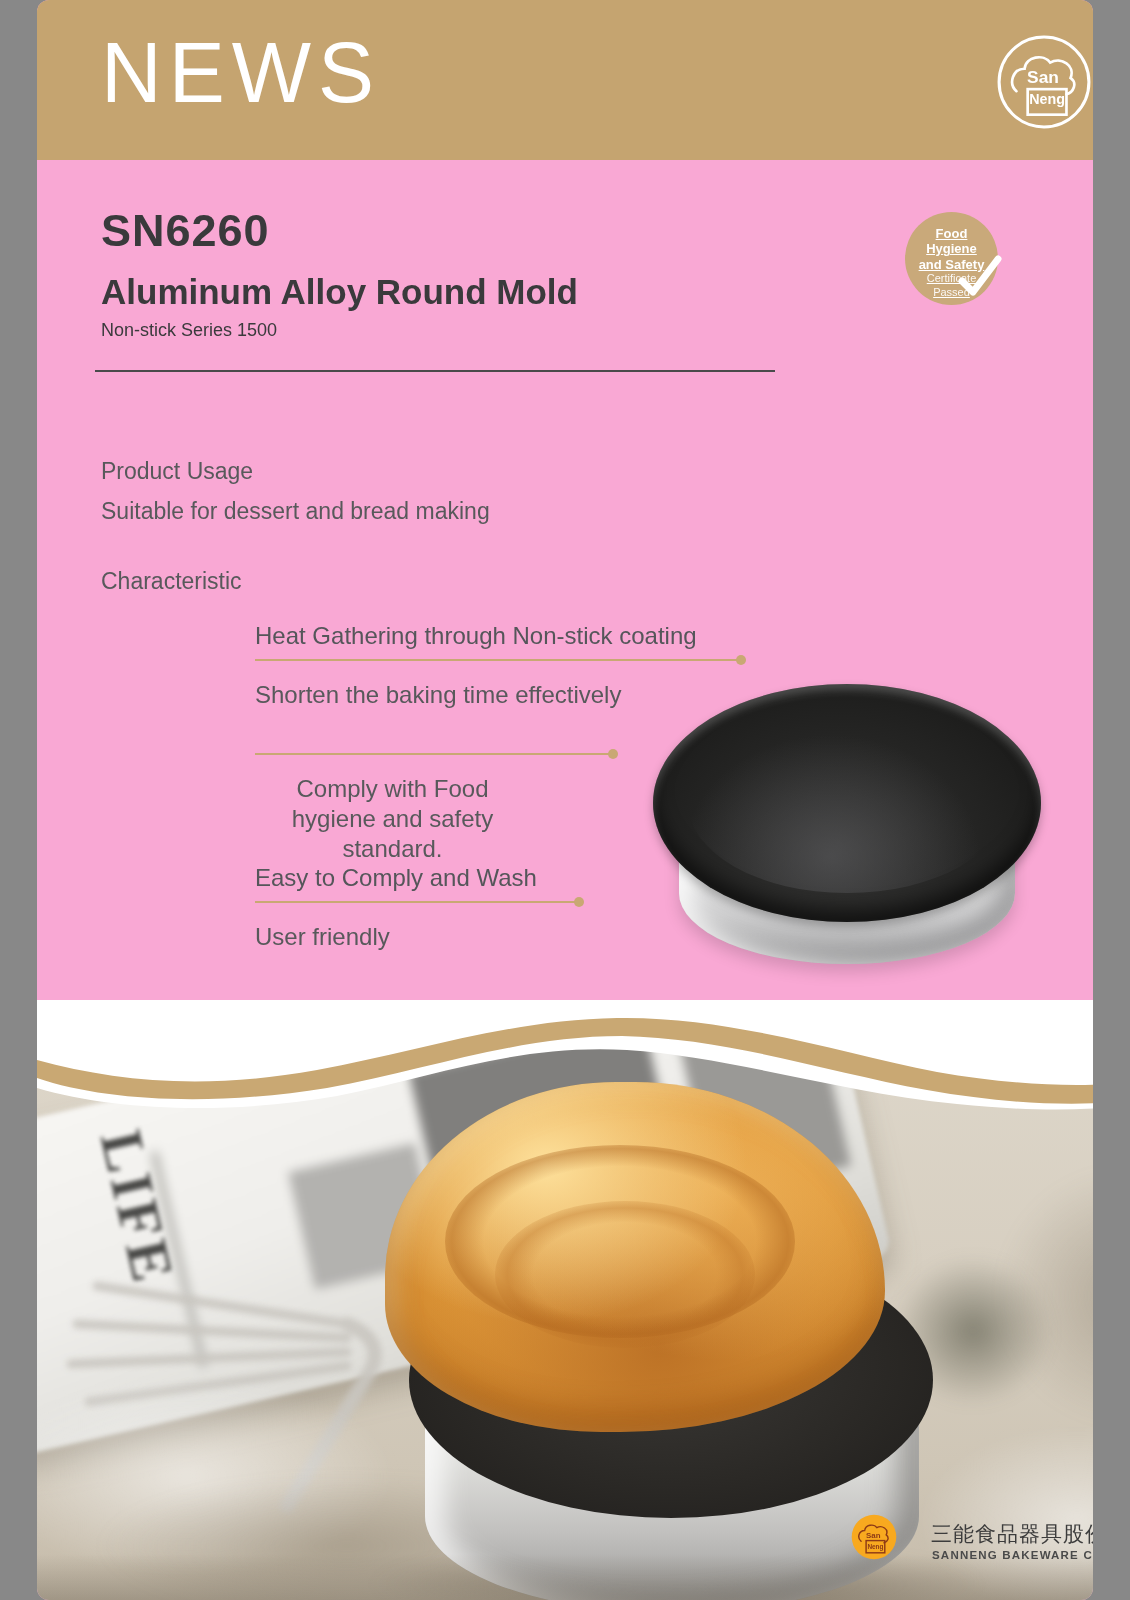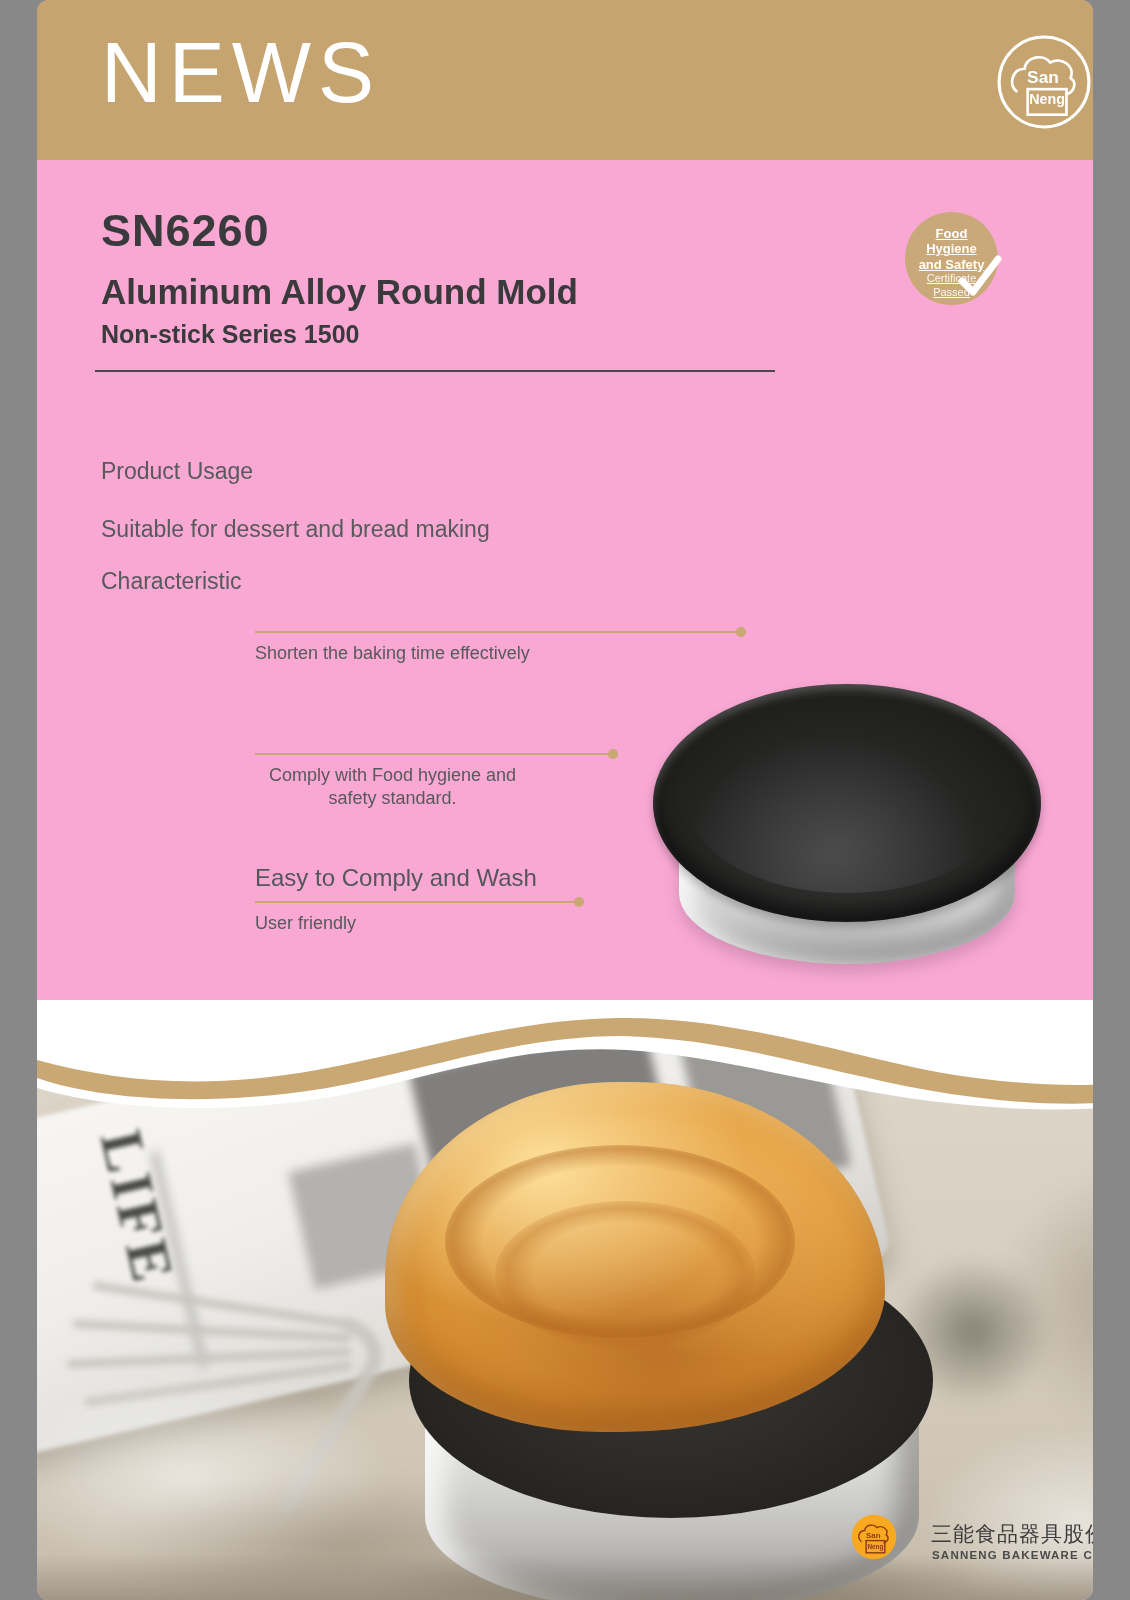--- a/index.html
+++ b/index.html
@@ -13,44 +13,44 @@
   .header{position:absolute;left:0;top:0;width:1130px;height:160px;background:#c5a470;}
   .news-title{
     position:absolute;left:64px;top:30px;
     font-size:84px;font-weight:200;color:#ffffff;letter-spacing:7px;
     transform:scaleY(1.02);line-height:1;
   }
   .header-logo{position:absolute;left:958px;top:33px;width:98px;height:98px;}
   
   .product-code{position:absolute;left:64px;top:205px;font-size:45px;font-weight:bold;color:#3a3a3c;letter-spacing:1px;}
   .product-name{position:absolute;left:64px;top:272px;font-size:35px;font-weight:bold;color:#3a3a3c;}
-  .product-series{position:absolute;left:64px;top:320px;font-size:25px;font-weight:bold;color:#3a3a3c;}
+  .product-series{position:absolute;left:64px;top:320px;font-size:18px;font-weight:normal;color:#3a3a3c;}
   .divider{position:absolute;left:58px;top:370px;width:680px;height:2px;background:#4a4a4b;}
   .specs{position:absolute;left:64px;top:386px;font-size:22px;color:#58595b;}
   .spec-material{position:absolute;left:368px;top:0px;white-space:nowrap;}
   .spec-dim{white-space:nowrap;}
   
   .badge{position:absolute;border-radius:50%;background:#c9a97a;color:#fff;text-align:center;}
   .badge-food{left:868px;top:212px;width:93px;height:93px;padding-top:0;text-decoration:underline;}
   .badge-food .b-bold{font-size:13px;font-weight:bold;line-height:1.18;}
   .badge-food .b-light{font-size:11px;font-weight:normal;line-height:1.25;color:rgba(255,255,255,.92);}
   .badge-food .b-inner{padding-top:14px;}
   .badge-check{position:absolute;right:-4px;bottom:6px;width:46px;height:46px;}
   .badge-wash{left:982px;top:216px;width:86px;height:86px;}
   .badge-wash .b-bold{font-size:13.5px;font-weight:bold;line-height:1.2;}
   .drop-icon{display:block;margin:10px auto 2px auto;width:30px;height:36px;}
   
   .usage-heading{position:absolute;left:64px;top:458px;font-size:23px;color:#58595b;}
-  .usage-text{position:absolute;left:64px;top:516px;font-size:23px;color:#58595b;text-align:right;}
+  .usage-text{position:absolute;left:64px;top:498px;font-size:23px;color:#58595b;text-align:right;}
   .char-heading{position:absolute;left:64px;top:568px;font-size:23px;color:#58595b;}
   .feature{position:absolute;left:218px;}
   .feature-title{font-size:24px;color:#55565a;white-space:nowrap;}
   .feature-line{position:relative;height:2px;background:#c9a873;margin-top:9px;}
   .feature-line::after{content:'';position:absolute;right:-5px;top:-4px;width:10px;height:10px;border-radius:50%;background:#c9a873;}
-  .feature-desc{margin-top:9px;font-size:18px;color:#58595b;line-height:1.25;}
+  .feature-desc{margin-top:19px;font-size:24px;color:#58595b;line-height:1.25;}
   .f1{top:622px;} .f1 .feature-line{width:486px;}
   .f2{top:744px;} .f2 .feature-line{width:358px;} .f2 .feature-desc{max-width:275px;text-align:center;}
   .f3{top:864px;} .f3 .feature-line{width:324px;}
   
   .pan{position:absolute;left:616px;top:684px;width:388px;height:286px;}
   .pan-body{
     position:absolute;left:26px;top:128px;width:336px;height:152px;
     border-radius:26px 26px 170px 170px / 20px 20px 72px 72px;
     background:linear-gradient(180deg,#fbfbfb,#ececec 32%,#cdcdce 68%,#a3a3a4);
     box-shadow:inset 14px 0 20px rgba(255,255,255,.8), inset -16px -8px 22px rgba(110,110,112,.5), 0 8px 16px rgba(0,0,0,.15);
@@ -155,20 +155,21 @@
     </svg>
   </div>
 
 
   <div class="usage-heading">Product Usage</div>
   <div class="usage-text">Suitable for dessert and bread making</div>
 
   <div class="char-heading">Characteristic</div>
 
   <div class="feature f1">
+    <div class="feature-title">Heat Gathering through Non-stick coating</div>
     <div class="feature-line"></div>
     <div class="feature-desc">Shorten the baking time effectively</div>
   </div>
   <div class="feature f2">
     <div class="feature-line"></div>
     <div class="feature-desc">Comply with Food hygiene and safety standard.</div>
   </div>
   <div class="feature f3">
     <div class="feature-title">Easy to Comply and Wash</div>
     <div class="feature-line"></div>

